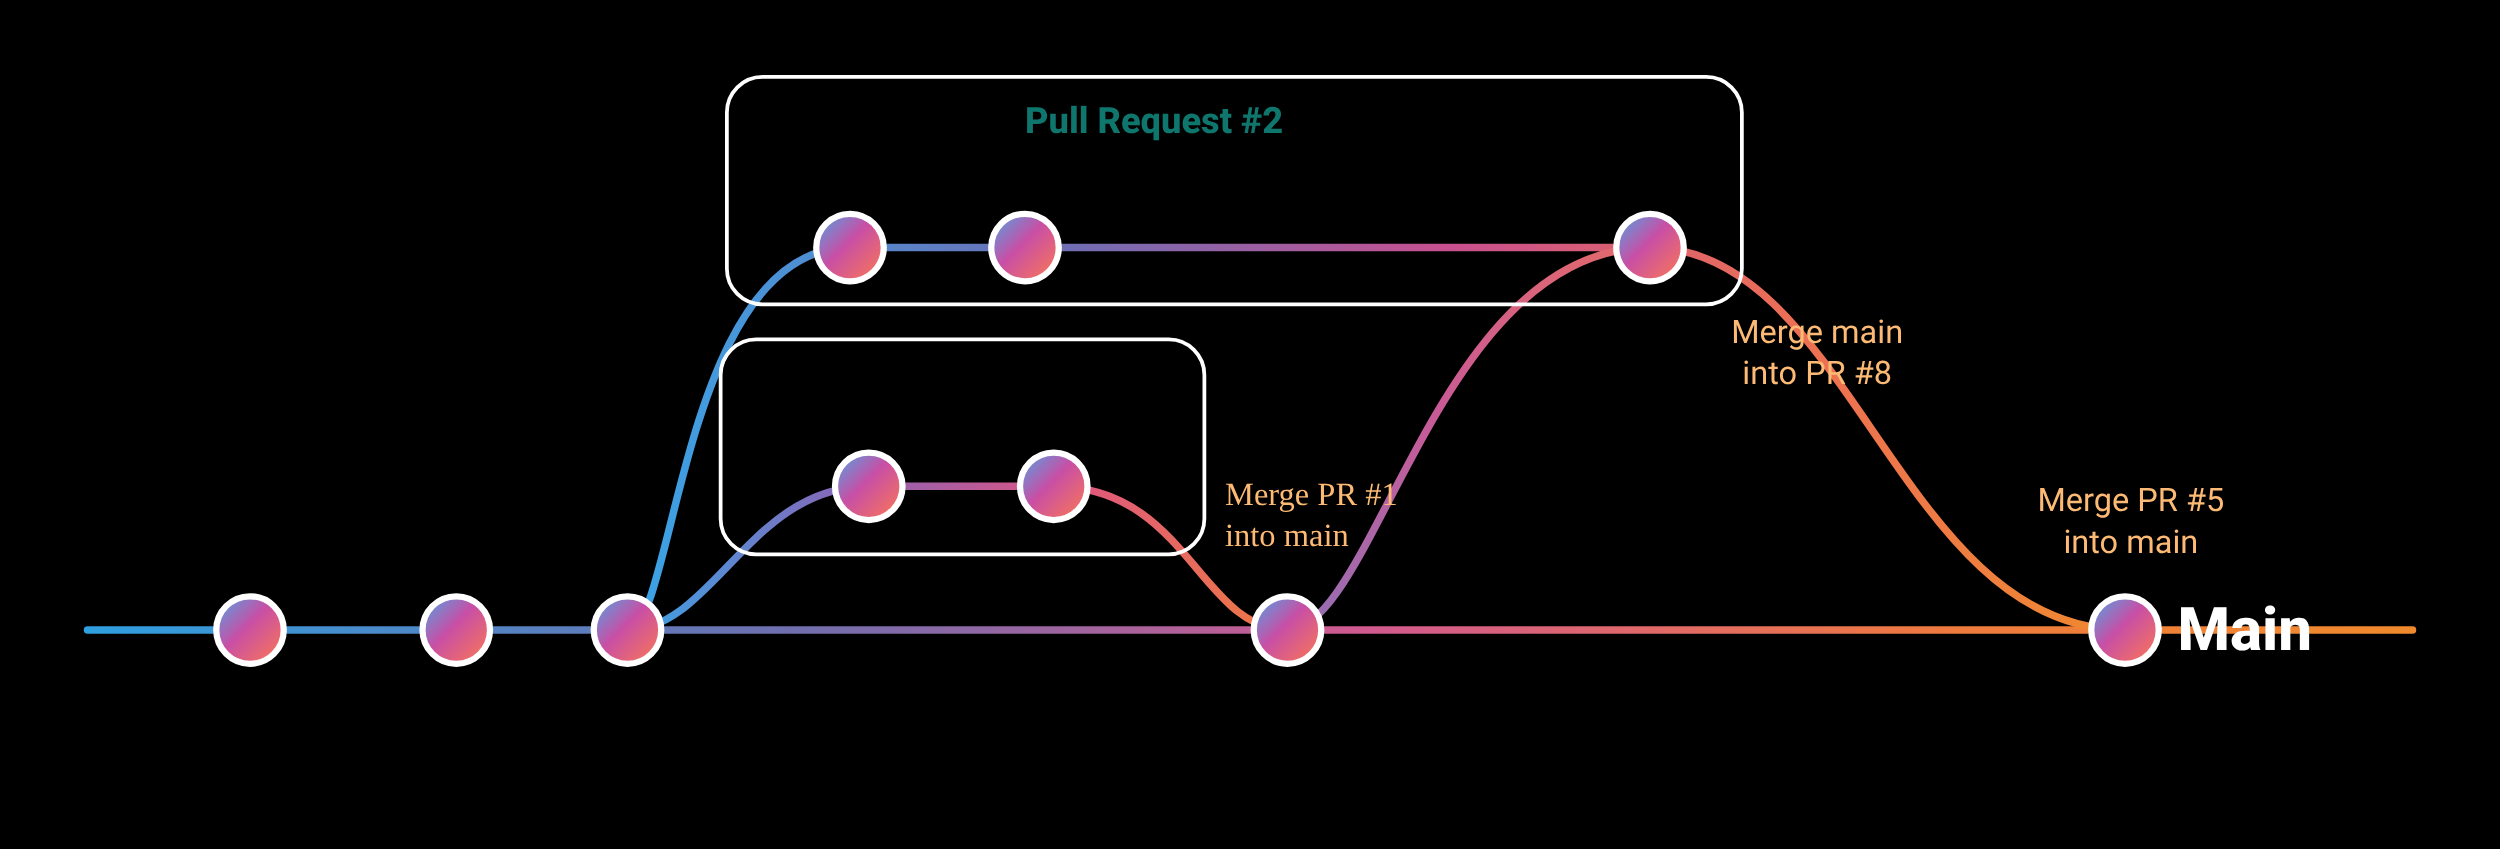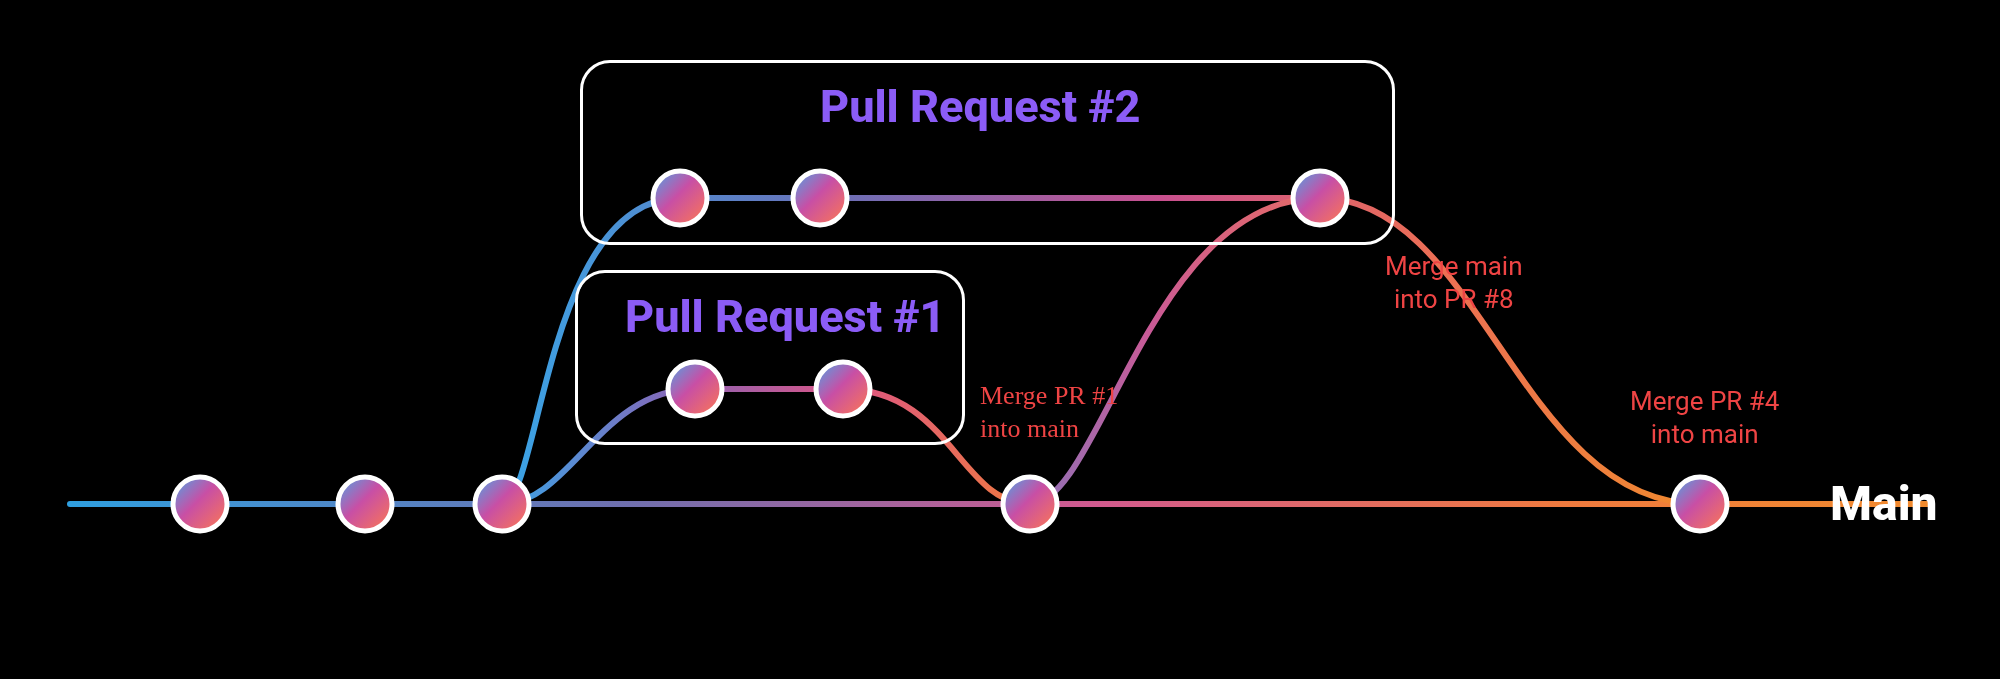--- a/index.html
+++ b/index.html
@@ -24,29 +24,29 @@
   }
   .rbox {
     position: absolute;
     border: 3px solid #fff;
     border-radius: 30px;
     box-sizing: border-box;
   }
   .pr-title {
     position: absolute;
     font-weight: 800;
-    font-size: 45px;
-    color: #8b5cf6;
+    font-size: 29px;
+    color: #0f766e;
     white-space: nowrap;
   }
   .label {
     position: absolute;
     font-size: 26px;
     font-weight: 400;
-    color: #ef4444;
+    color: #fdba74;
     text-align: center;
     line-height: 1.25;
     white-space: nowrap;
   }
   .main-label {
     position: absolute;
     font-size: 48px;
     font-weight: 800;
     color: #fff;
   }
@@ -123,32 +123,31 @@
       <circle cx="680" cy="198" r="27" fill="url(#nodeGrad)"></circle>
       <circle cx="820" cy="198" r="27" fill="url(#nodeGrad)"></circle>
       <circle cx="1320" cy="198" r="27" fill="url(#nodeGrad)"></circle>
     </g>
   </svg>
 
   <div class="rbox" style="left:580px; top:60px; width:815px; height:185px;"></div>
   <div class="pr-title" style="left:820px; top:80px;">Pull Request #2</div>
 
   <div class="rbox" style="left:575px; top:270px; width:390px; height:175px;"></div>
-  <div class="pr-title" style="left:625px; top:290px;">Pull Request #1</div>
 
   <div class="label" style="left:980px; top:380px; text-align:left;font-family:Liberation Serif, serif;">
     <span>Merge PR #1</span><br>
     <span>into main</span>
   </div>
 
   <div class="label" style="left:1385px; top:250px;">
     <span>Merge main</span><br>
     <span>into PR #8</span>
   </div>
 
   <div class="label" style="left:1630px; top:385px;">
-    <span>Merge PR #4</span><br>
+    <span>Merge PR #5</span><br>
     <span>into main</span>
   </div>
 
-  <div class="main-label" style="left:1830px; top:475px;">Main</div>
+  <div class="main-label" style="left:1742px; top:475px;">Main</div>
 
 </div>
 
 </body></html>

